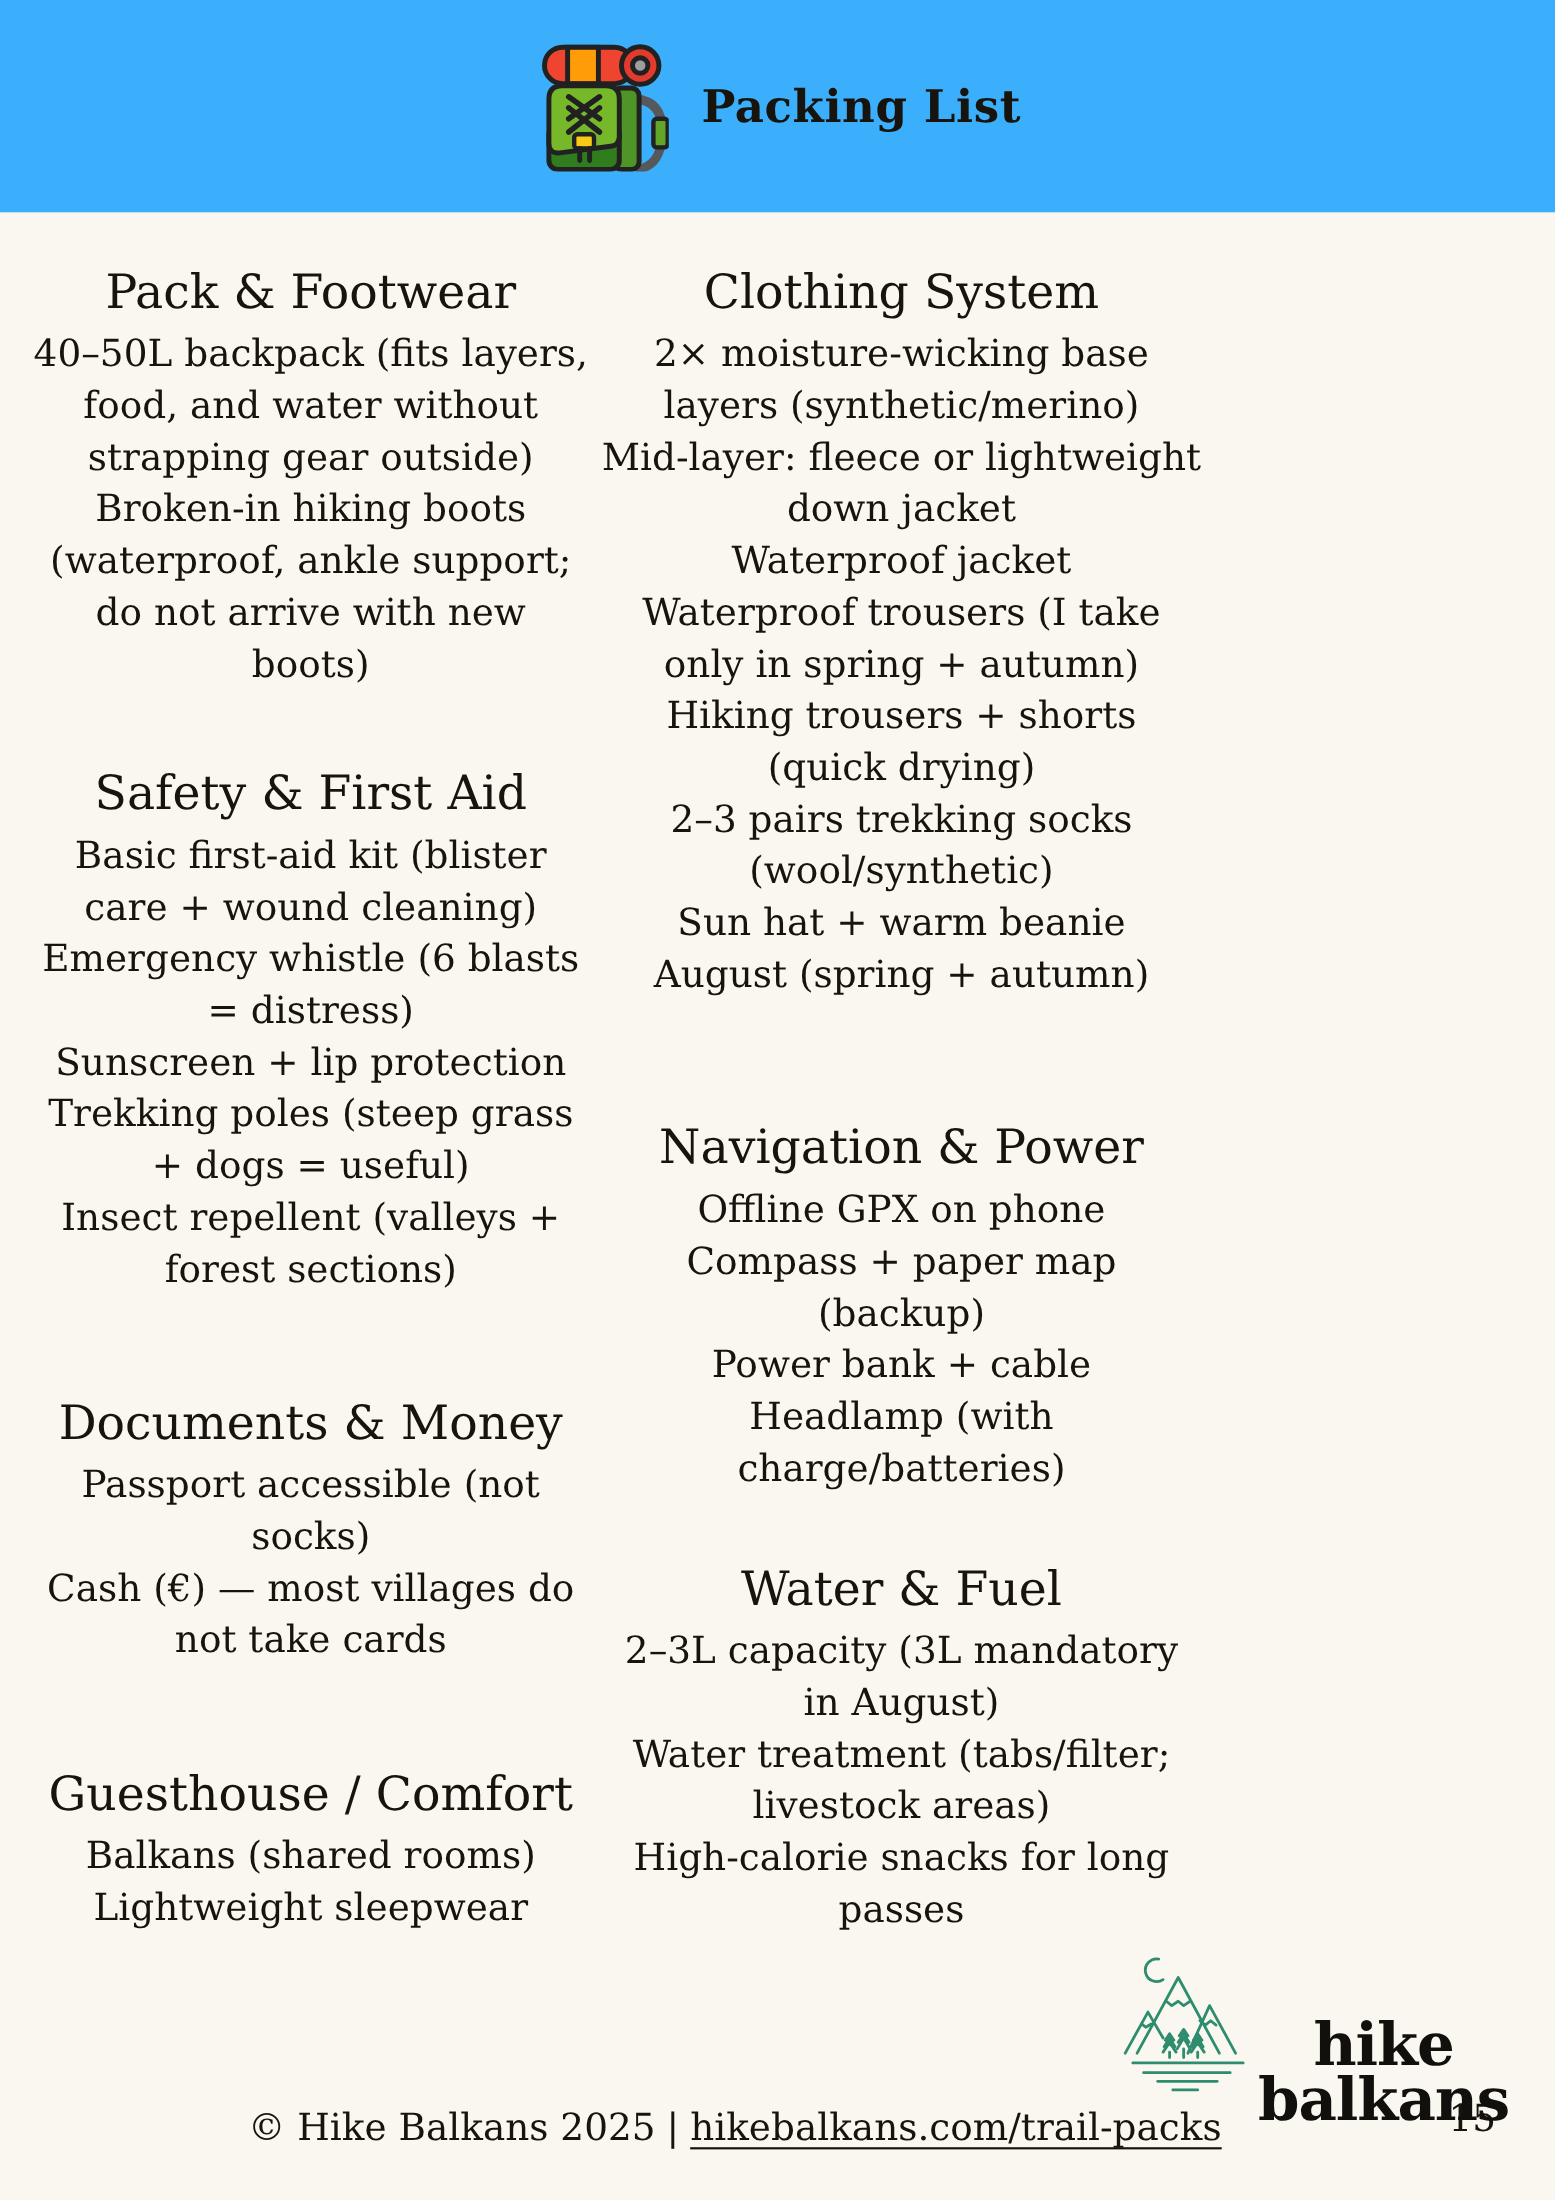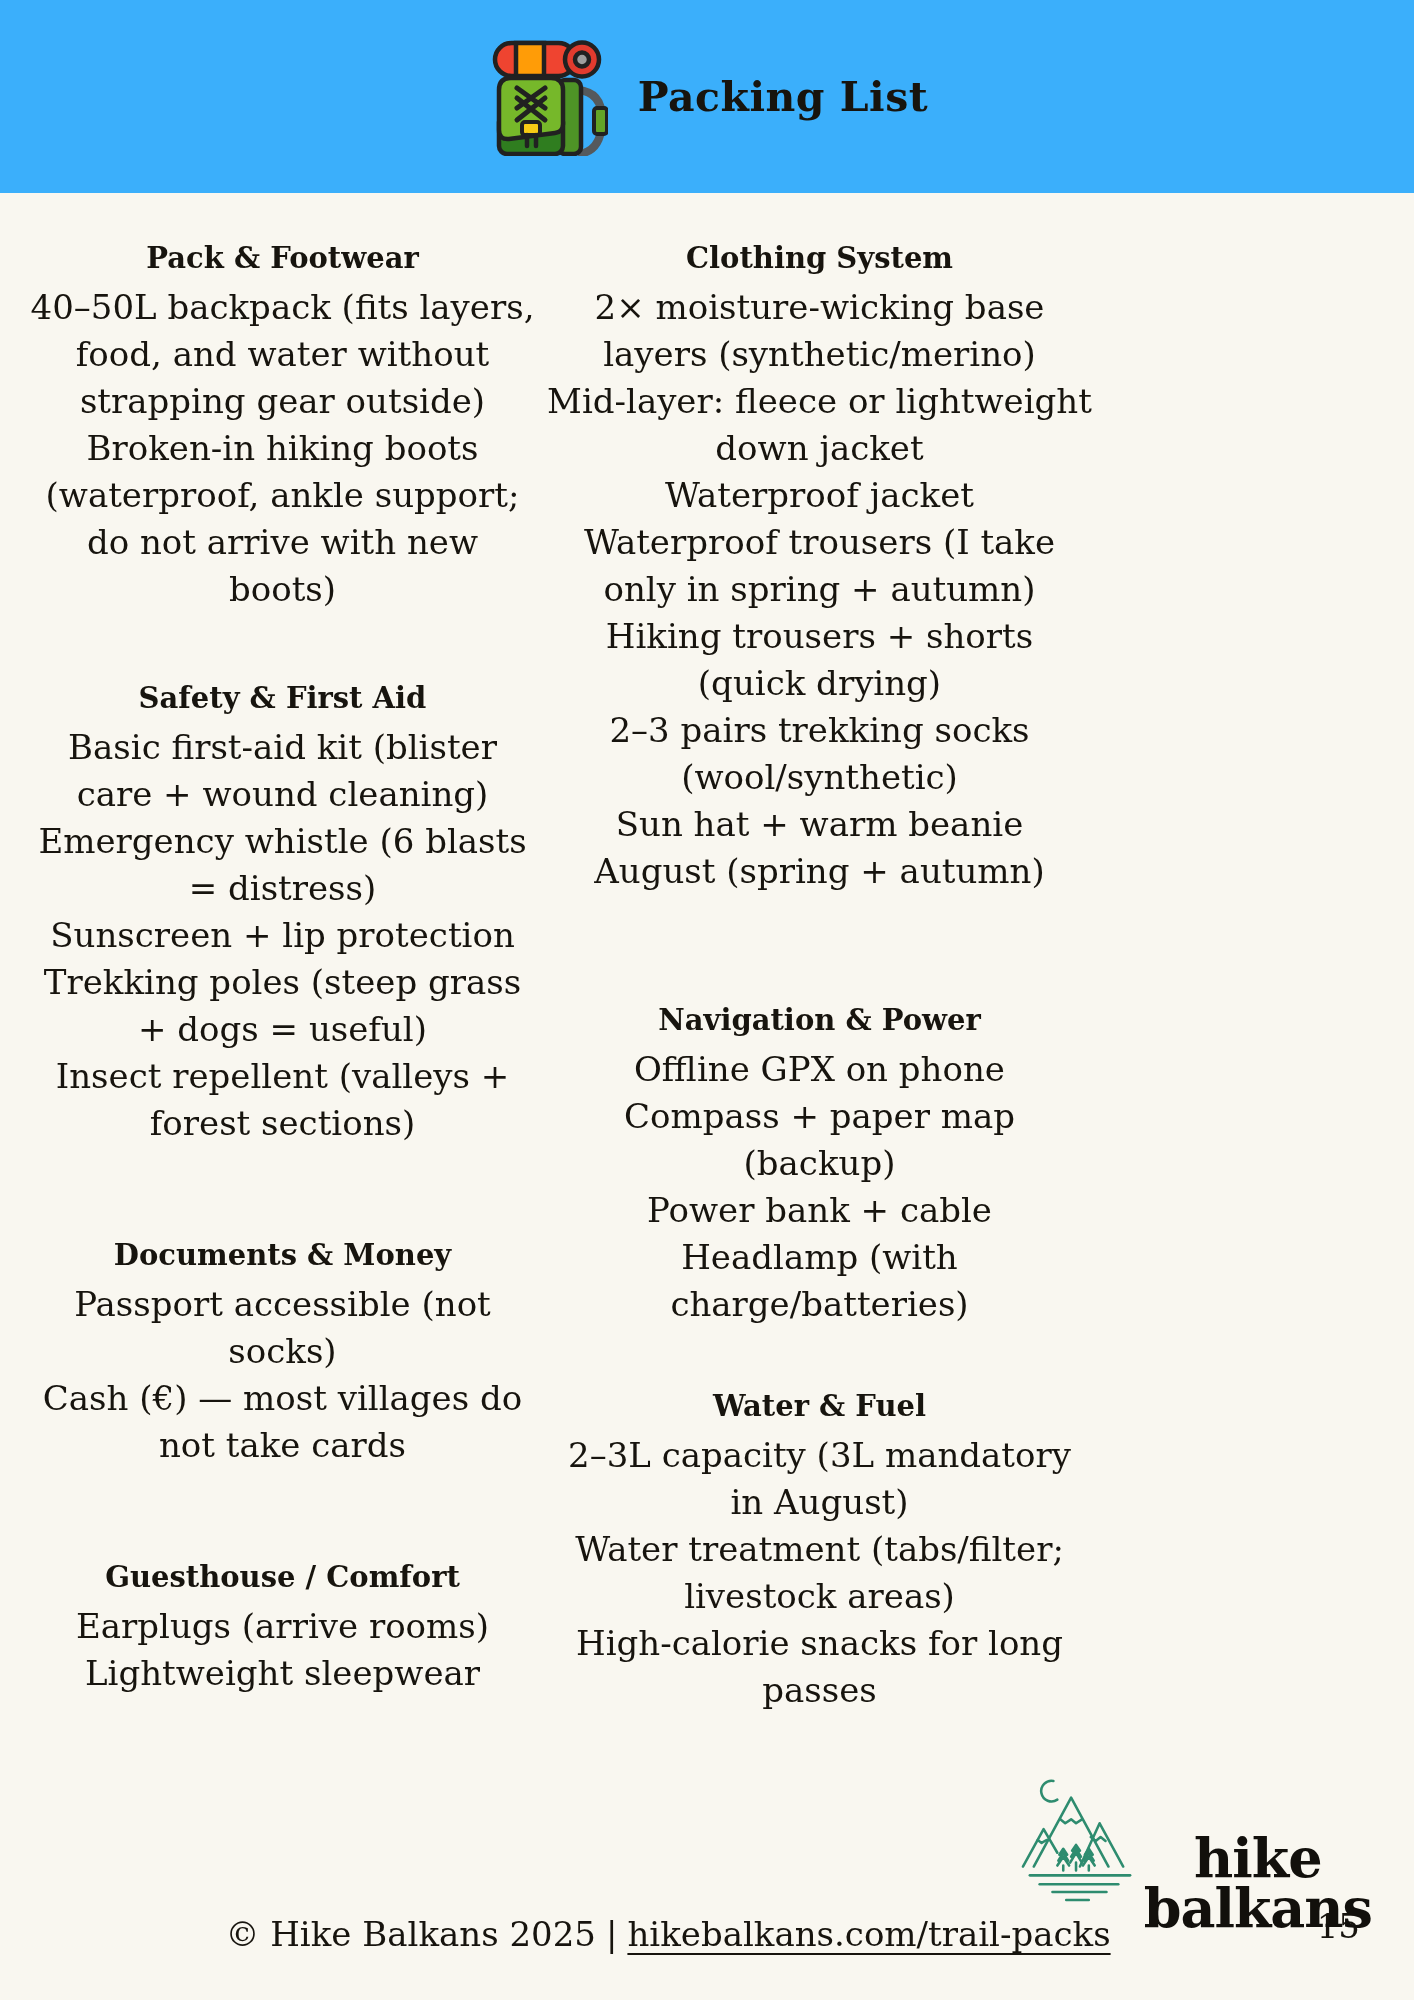--- a/index.html
+++ b/index.html
@@ -26,21 +26,21 @@
   }
   
   .content{
     display:flex;align-items:flex-start;
     padding:50px 0 0 30px;
   }
   .col{text-align:center;}
   .col-left{width:505px;}
   .col-right{width:545px;margin-left:12px;}
   .section h2{
-    font-size:29px;font-weight:700;margin:0 0 9px 0;line-height:1.1;
+    font-size:43px;font-weight:400;margin:0 0 9px 0;line-height:1.1;
   }
   .section p{
     font-size:34px;line-height:47px;margin:0;
   }
   .col-left .section:nth-of-type(2){margin-top:70px;}
   .col-left .section:nth-of-type(3){margin-top:93px;}
   .col-left .section:nth-of-type(4){margin-top:93px;}
   .col-right .section:nth-of-type(2){margin-top:110px;}
   .col-right .section:nth-of-type(3){margin-top:63px;}
   
@@ -108,21 +108,21 @@
         <p>Trekking poles (steep grass + dogs = useful)</p>
         <p>Insect repellent (valleys + forest sections)</p>
       </section>
       <section class="section">
         <h2>Documents &amp; Money</h2>
         <p>Passport accessible (not socks)</p>
         <p>Cash (€) — most villages do not take cards</p>
       </section>
       <section class="section">
         <h2>Guesthouse / Comfort</h2>
-        <p>Earplugs (arrive rooms)</p>
+        <p>Balkans (shared rooms)</p>
         <p>Lightweight sleepwear</p>
       </section>
     </div>
   <div class="col col-right">
       <section class="section">
         <h2>Clothing System</h2>
         <p>2× moisture-wicking base layers (synthetic/merino)</p>
         <p>Mid-layer: fleece or lightweight down jacket</p>
         <p>Waterproof jacket</p>
         <p>Waterproof trousers  (I take only in spring + autumn)</p>

